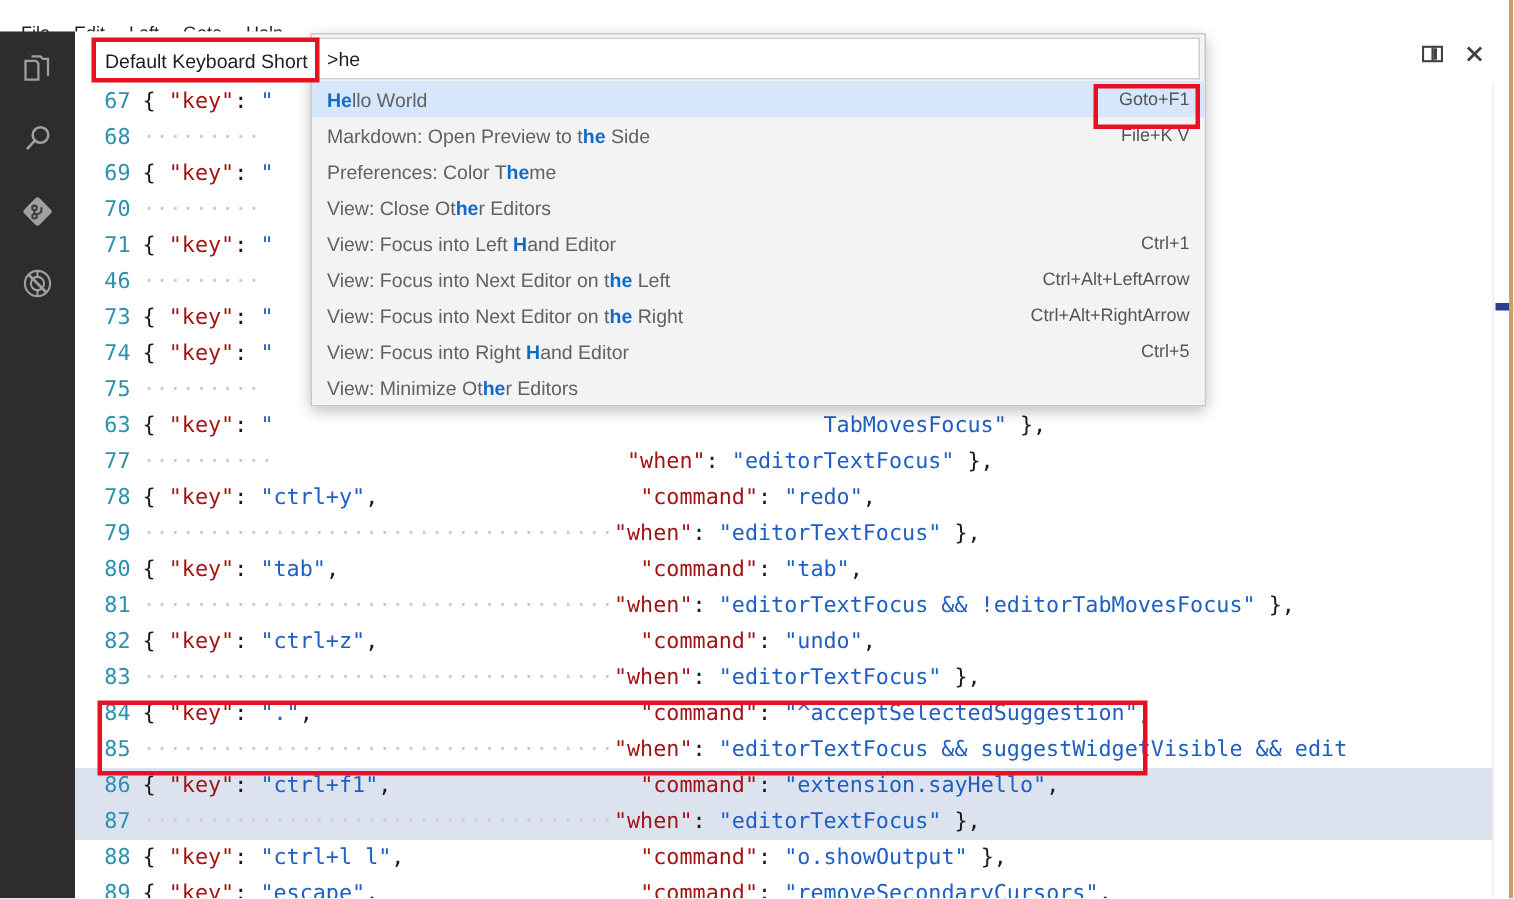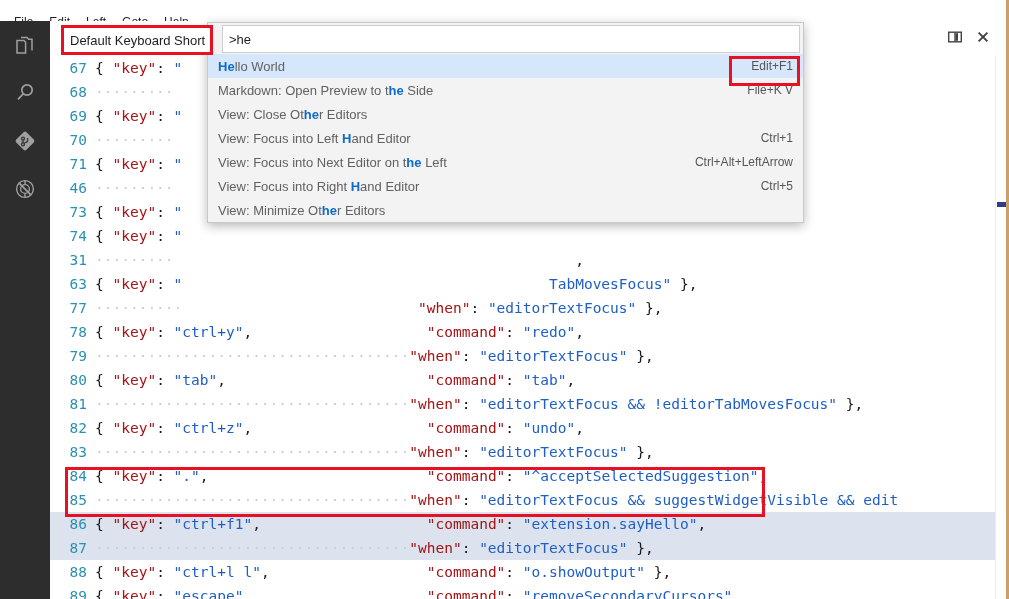--- a/index.html
+++ b/index.html
@@ -130,21 +130,21 @@
     position: absolute;
     left: 207px; top: 22px;
     width: 597px;
     background: #f3f3f3;
     border: 1px solid #c8c8c8;
     box-shadow: 0 3px 10px rgba(0,0,0,0.28);
     z-index: 30;
   }
   .qi-inputbox {
     height: 28px;
-    margin: 2px 3px 1px 14px;
+    margin: 2px 3px 1px 3px;
     background: #ffffff;
     border: 1px solid #cecece;
     display: flex; align-items: center;
     padding: 0 6px;
   }
   .qi-input {
     border: 0; outline: 0;
     background: transparent;
     font-family: "Liberation Sans", sans-serif;
     font-size: 13px;
@@ -283,21 +283,21 @@
 
     <div class="code-area" id="code-area">
         <div class="code-row"><div class="gutter">67</div><div class="code-text"><span class="tk-punc">{ </span><span class="tk-key">"key"</span><span class="tk-punc">: </span><span class="tk-str">"</span></div></div>
         <div class="code-row"><div class="gutter">68</div><div class="code-text"><span class="tk-ws">·········</span></div></div>
         <div class="code-row"><div class="gutter">69</div><div class="code-text"><span class="tk-punc">{ </span><span class="tk-key">"key"</span><span class="tk-punc">: </span><span class="tk-str">"</span></div></div>
         <div class="code-row"><div class="gutter">70</div><div class="code-text"><span class="tk-ws">·········</span></div></div>
         <div class="code-row"><div class="gutter">71</div><div class="code-text"><span class="tk-punc">{ </span><span class="tk-key">"key"</span><span class="tk-punc">: </span><span class="tk-str">"</span></div></div>
         <div class="code-row"><div class="gutter">46</div><div class="code-text"><span class="tk-ws">·········</span></div></div>
         <div class="code-row"><div class="gutter">73</div><div class="code-text"><span class="tk-punc">{ </span><span class="tk-key">"key"</span><span class="tk-punc">: </span><span class="tk-str">"</span></div></div>
         <div class="code-row"><div class="gutter">74</div><div class="code-text"><span class="tk-punc">{ </span><span class="tk-key">"key"</span><span class="tk-punc">: </span><span class="tk-str">"</span></div></div>
-        <div class="code-row"><div class="gutter">31</div><div class="code-text"><span class="tk-ws">·········</span><span class="tk-ws">                                              </span><span class="tk-punc">,</span></div></div>
+        <div class="code-row"><div class="gutter">75</div><div class="code-text"><span class="tk-ws">·········</span><span class="tk-ws">                                              </span><span class="tk-punc">,</span></div></div>
         <div class="code-row"><div class="gutter">63</div><div class="code-text"><span class="tk-punc">{ </span><span class="tk-key">"key"</span><span class="tk-punc">: </span><span class="tk-str">"</span><span class="tk-ws">                                          </span><span class="tk-str">TabMovesFocus"</span><span class="tk-punc"> },</span></div></div>
         <div class="code-row"><div class="gutter">77</div><div class="code-text"><span class="tk-ws">··········</span><span class="tk-ws">                           </span><span class="tk-key">"when"</span><span class="tk-punc">: </span><span class="tk-str">"editorTextFocus"</span><span class="tk-punc"> },</span></div></div>
         <div class="code-row"><div class="gutter">78</div><div class="code-text"><span class="tk-punc">{ </span><span class="tk-key">"key"</span><span class="tk-punc">: </span><span class="tk-str">"ctrl+y"</span><span class="tk-punc">,</span><span class="tk-ws">                    </span><span class="tk-key">"command"</span><span class="tk-punc">: </span><span class="tk-str">"redo"</span><span class="tk-punc">,</span></div></div>
         <div class="code-row"><div class="gutter">79</div><div class="code-text"><span class="tk-ws">·····················</span><span class="tk-ws">···············</span><span class="tk-key">"when"</span><span class="tk-punc">: </span><span class="tk-str">"editorTextFocus"</span><span class="tk-punc"> },</span></div></div>
         <div class="code-row"><div class="gutter">80</div><div class="code-text"><span class="tk-punc">{ </span><span class="tk-key">"key"</span><span class="tk-punc">: </span><span class="tk-str">"tab"</span><span class="tk-punc">,</span><span class="tk-ws">                       </span><span class="tk-key">"command"</span><span class="tk-punc">: </span><span class="tk-str">"tab"</span><span class="tk-punc">,</span></div></div>
         <div class="code-row"><div class="gutter">81</div><div class="code-text"><span class="tk-ws">·····················</span><span class="tk-ws">···············</span><span class="tk-key">"when"</span><span class="tk-punc">: </span><span class="tk-str">"editorTextFocus &amp;&amp; !editorTabMovesFocus"</span><span class="tk-punc"> },</span></div></div>
         <div class="code-row"><div class="gutter">82</div><div class="code-text"><span class="tk-punc">{ </span><span class="tk-key">"key"</span><span class="tk-punc">: </span><span class="tk-str">"ctrl+z"</span><span class="tk-punc">,</span><span class="tk-ws">                    </span><span class="tk-key">"command"</span><span class="tk-punc">: </span><span class="tk-str">"undo"</span><span class="tk-punc">,</span></div></div>
         <div class="code-row"><div class="gutter">83</div><div class="code-text"><span class="tk-ws">·····················</span><span class="tk-ws">···············</span><span class="tk-key">"when"</span><span class="tk-punc">: </span><span class="tk-str">"editorTextFocus"</span><span class="tk-punc"> },</span></div></div>
         <div class="code-row"><div class="gutter">84</div><div class="code-text"><span class="tk-punc">{ </span><span class="tk-key">"key"</span><span class="tk-punc">: </span><span class="tk-str">"."</span><span class="tk-punc">,</span><span class="tk-ws">                         </span><span class="tk-key">"command"</span><span class="tk-punc">: </span><span class="tk-str">"^acceptSelectedSuggestion"</span><span class="tk-punc">,</span></div></div>
         <div class="code-row"><div class="gutter">85</div><div class="code-text"><span class="tk-ws">·····················</span><span class="tk-ws">···············</span><span class="tk-key">"when"</span><span class="tk-punc">: </span><span class="tk-str">"editorTextFocus &amp;&amp; suggestWidgetVisible &amp;&amp; edit</span></div></div>
@@ -314,37 +314,45 @@
 
   <div class="right-edge"></div>
 
   <div class="quickinput">
     <div class="qi-inputbox">
       <input class="qi-input" id="qi-input" type="text" placeholder="Type the name of a command to run." value="&gt;he" style="">
     </div>
     <ul class="qi-list" id="qi-list">
         <li class="qi-row focused">
           <span class="qi-label"><span class="hl">He</span>llo World</span>
-          <span class="qi-keybind">Edit+F1</span>
+          <span class="qi-keybind">Goto+F1</span>
         </li>
         <li class="qi-row">
           <span class="qi-label">Markdown: Open Preview to t<span class="hl">he</span> Side</span>
           <span class="qi-keybind">File+K V</span>
         </li>
         <li class="qi-row">
+          <span class="qi-label">Preferences: Color T<span class="hl">he</span>me</span>
+          <span class="qi-keybind"></span>
+        </li>
+        <li class="qi-row">
           <span class="qi-label">View: Close Ot<span class="hl">he</span>r Editors</span>
           <span class="qi-keybind"></span>
         </li>
         <li class="qi-row">
           <span class="qi-label">View: Focus into Left <span class="hl">H</span>and Editor</span>
           <span class="qi-keybind">Ctrl+1</span>
         </li>
         <li class="qi-row">
           <span class="qi-label">View: Focus into Next Editor on t<span class="hl">he</span> Left</span>
           <span class="qi-keybind">Ctrl+Alt+LeftArrow</span>
+        </li>
+        <li class="qi-row">
+          <span class="qi-label">View: Focus into Next Editor on t<span class="hl">he</span> Right</span>
+          <span class="qi-keybind">Ctrl+Alt+RightArrow</span>
         </li>
         <li class="qi-row">
           <span class="qi-label">View: Focus into Right <span class="hl">H</span>and Editor</span>
           <span class="qi-keybind">Ctrl+5</span>
         </li>
         <li class="qi-row">
           <span class="qi-label">View: Minimize Ot<span class="hl">he</span>r Editors</span>
           <span class="qi-keybind"></span>
         </li>
       </ul>

